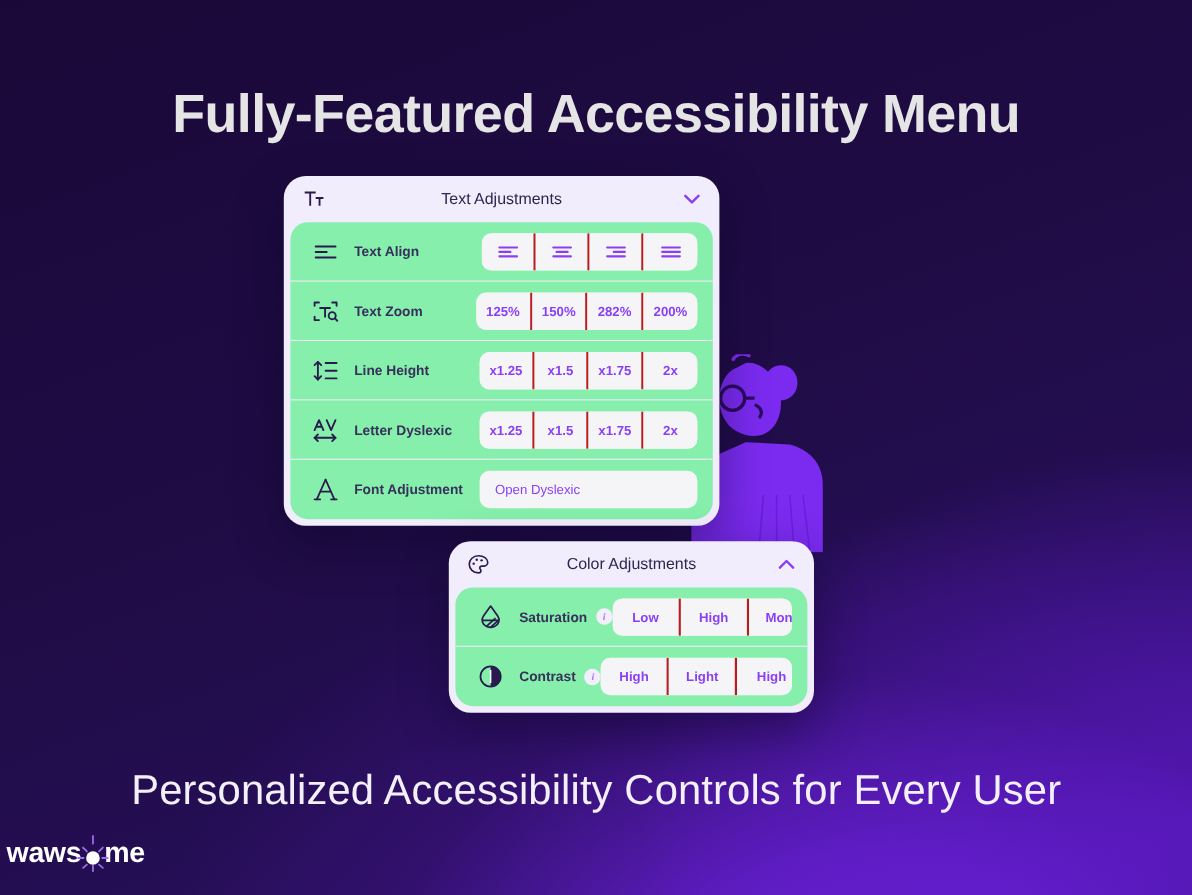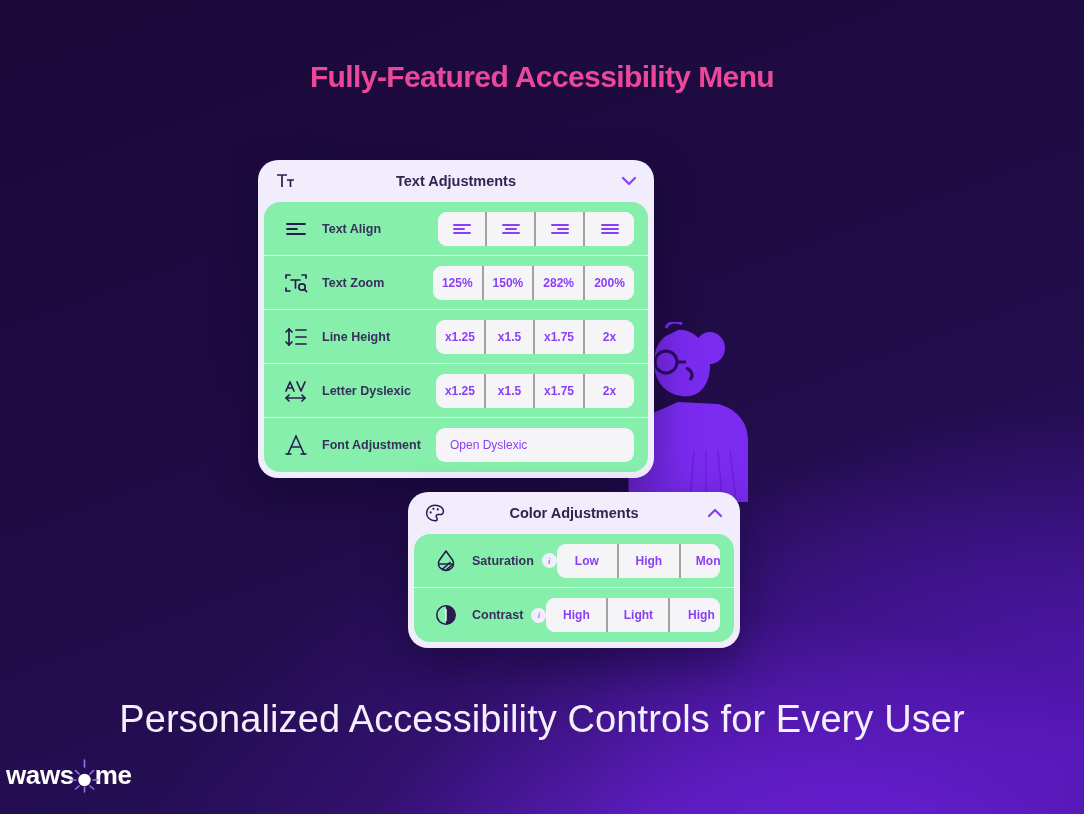--- a/index.html
+++ b/index.html
@@ -18,26 +18,26 @@
       radial-gradient(ellipse 760px 520px at 100% 92%, #5a18c4 0%, rgba(90,24,196,0.55) 30%, rgba(28,10,64,0) 66%),
       linear-gradient(160deg, #1a0838 0%, #200c46 48%, #2b1166 100%);
     position: relative;
   }
 
   .stage { position: absolute; inset: 0; }
 
   
   .headline {
     position: absolute;
-    top: 60px;
+    top: 76px;
     left: 0;
     width: 1084px;
     text-align: center;
-    color: #ec4899;
-    font-size: 30px;
+    color: #e5e5e5;
+    font-size: 49px;
     font-weight: 700;
     letter-spacing: -0.6px;
   }
 
   
   .caption {
     position: absolute;
     top: 698px;
     left: 0;
     width: 1084px;
@@ -82,21 +82,21 @@
     align-items: center;
     padding: 0 16px;
     position: relative;
   }
   .card-header-icon { width: 22px; height: 22px; display: flex; align-items: center; justify-content: center; color: #2a1b4e; }
   .card-header-title {
     position: absolute;
     left: 0; right: 0;
     text-align: center;
     font-size: 14.5px;
-    font-weight: 700;
+    font-weight: 400;
     color: #2f2550;
     pointer-events: none;
   }
   .card-header-chevron { margin-left: auto; width: 18px; height: 18px; display: flex; align-items: center; justify-content: center; color: #8b3ff5; }
 
   .card-body {
     background: #86efac;
     border-radius: 16px;
     margin: 0 6px 6px 6px;
     overflow: hidden;
@@ -139,21 +139,21 @@
   .options {
     margin-left: auto;
     display: flex;
     border-radius: 9px;
     overflow: hidden;
     background: #f5f5f8;
   }
   .opt {
     background: #f5f5f8;
     border: none;
-    border-right: 2px solid #a3a3a3;
+    border-right: 2px solid #b91c1c;
     color: #8b3ff5;
     font-family: "Liberation Sans", sans-serif;
     font-size: 12px;
     font-weight: 700;
     height: 34px;
     min-width: 49px;
     padding: 0 9px;
     cursor: pointer;
     display: flex;
     align-items: center;

